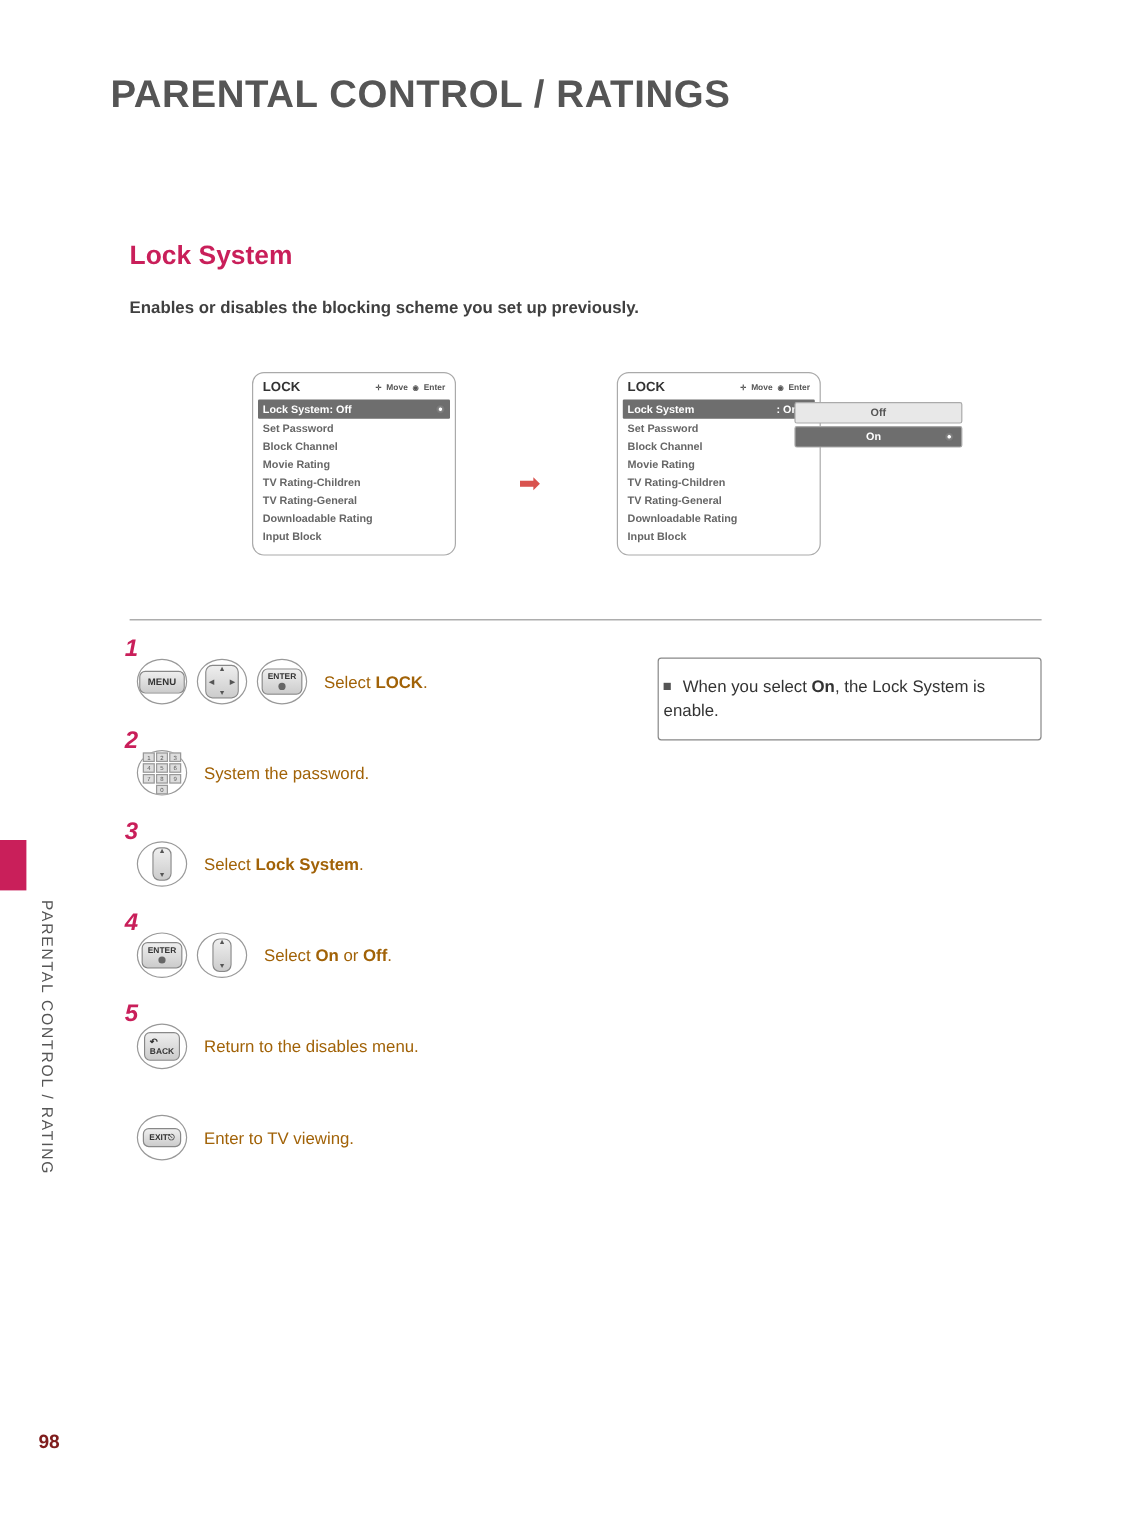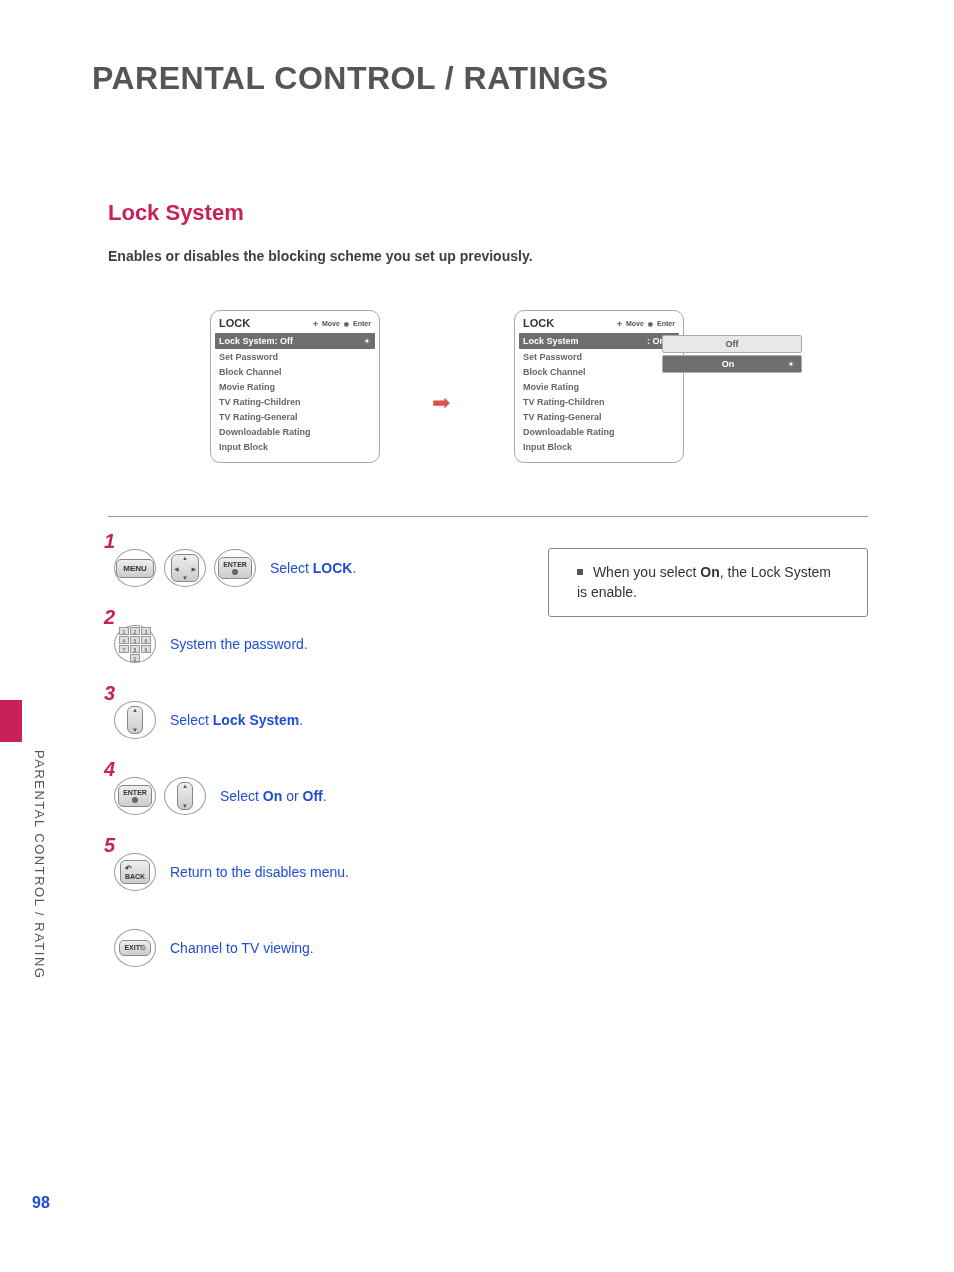--- a/index.html
+++ b/index.html
@@ -214,33 +214,33 @@
   .keypad .k {
     background: #ddd;
     border: 0.5px solid #999;
     font-size: 5px;
     text-align: center;
     line-height: 8px;
     color: #555;
   }
   .step-text {
     font-size: 14px;
-    color: #1d4ed8;
+    color: #a16207;
     margin-left: 6px;
   }
   .step-text b { font-weight: bold; }
   
   .note-box {
     position: absolute;
     top: 548px;
     left: 548px;
     width: 320px;
     border: 1px solid #888;
     border-radius: 3px;
-    padding: 14px 28px;
+    padding: 14px 4px;
     font-size: 14px;
     color: #333;
     line-height: 1.4;
   }
   .note-box .bullet {
     display: inline-block;
     width: 6px; height: 6px;
     background: #555;
     margin-right: 6px;
     vertical-align: middle;
@@ -264,21 +264,21 @@
     letter-spacing: 1.5px;
     color: #555;
     font-weight: 400;
   }
   .page-num {
     position: absolute;
     bottom: 60px;
     left: 32px;
     font-size: 16px;
     font-weight: bold;
-    color: #1d4ed8;
+    color: #7f1d1d;
   }
   .enter-dot {
     width:6px;height:6px;border-radius:50%;background:#666;margin-top:1px;
   }
 </style>
 </head>
 <body>
 
 <div class="page-title">PARENTAL CONTROL / RATINGS</div>
 <div class="section-title">Lock System</div>
@@ -438,21 +438,21 @@
     </div>
     <span class="step-text">Return to the disables menu.</span>
   </div>
 
   <div class="step">
     <div class="btn-circle">
       <div class="btn-pill small">
         <span>EXIT</span><span style="font-size:7px">⎋</span>
       </div>
     </div>
-    <span class="step-text">Channel to TV viewing.</span>
+    <span class="step-text">Enter to TV viewing.</span>
   </div>
 
 </div>
 
 <div class="note-box">
   <span class="bullet"></span>
   <span>When you select </span><b>On</b><span>, the Lock System is enable.</span>
 </div>
 
 <div class="sidebar-tab"></div>

